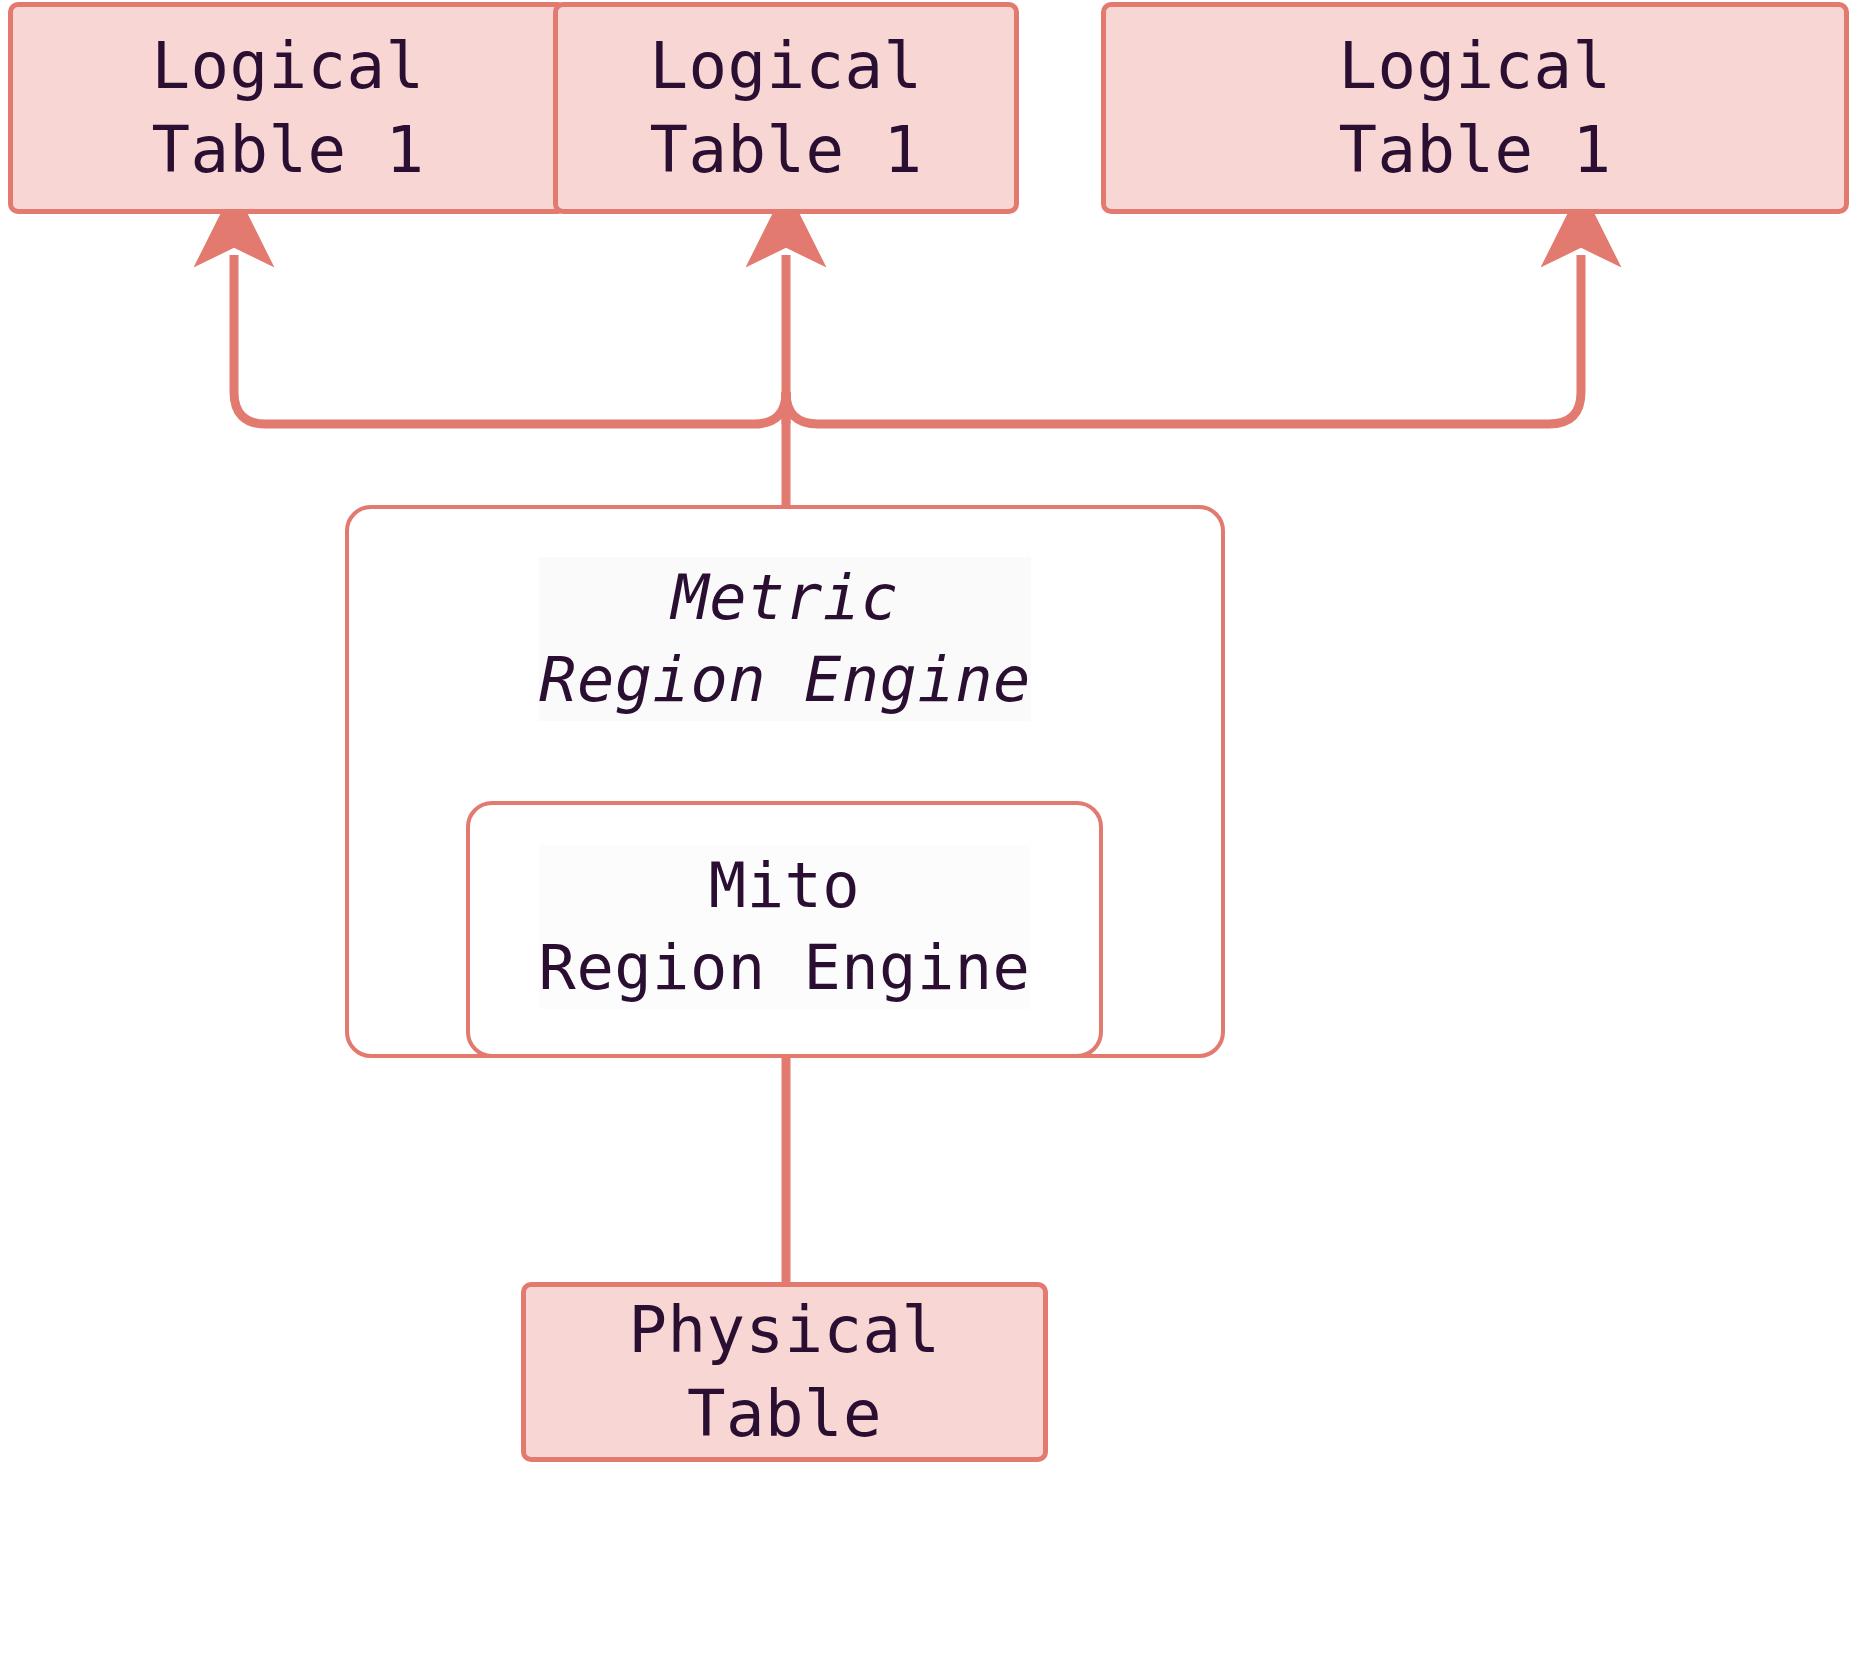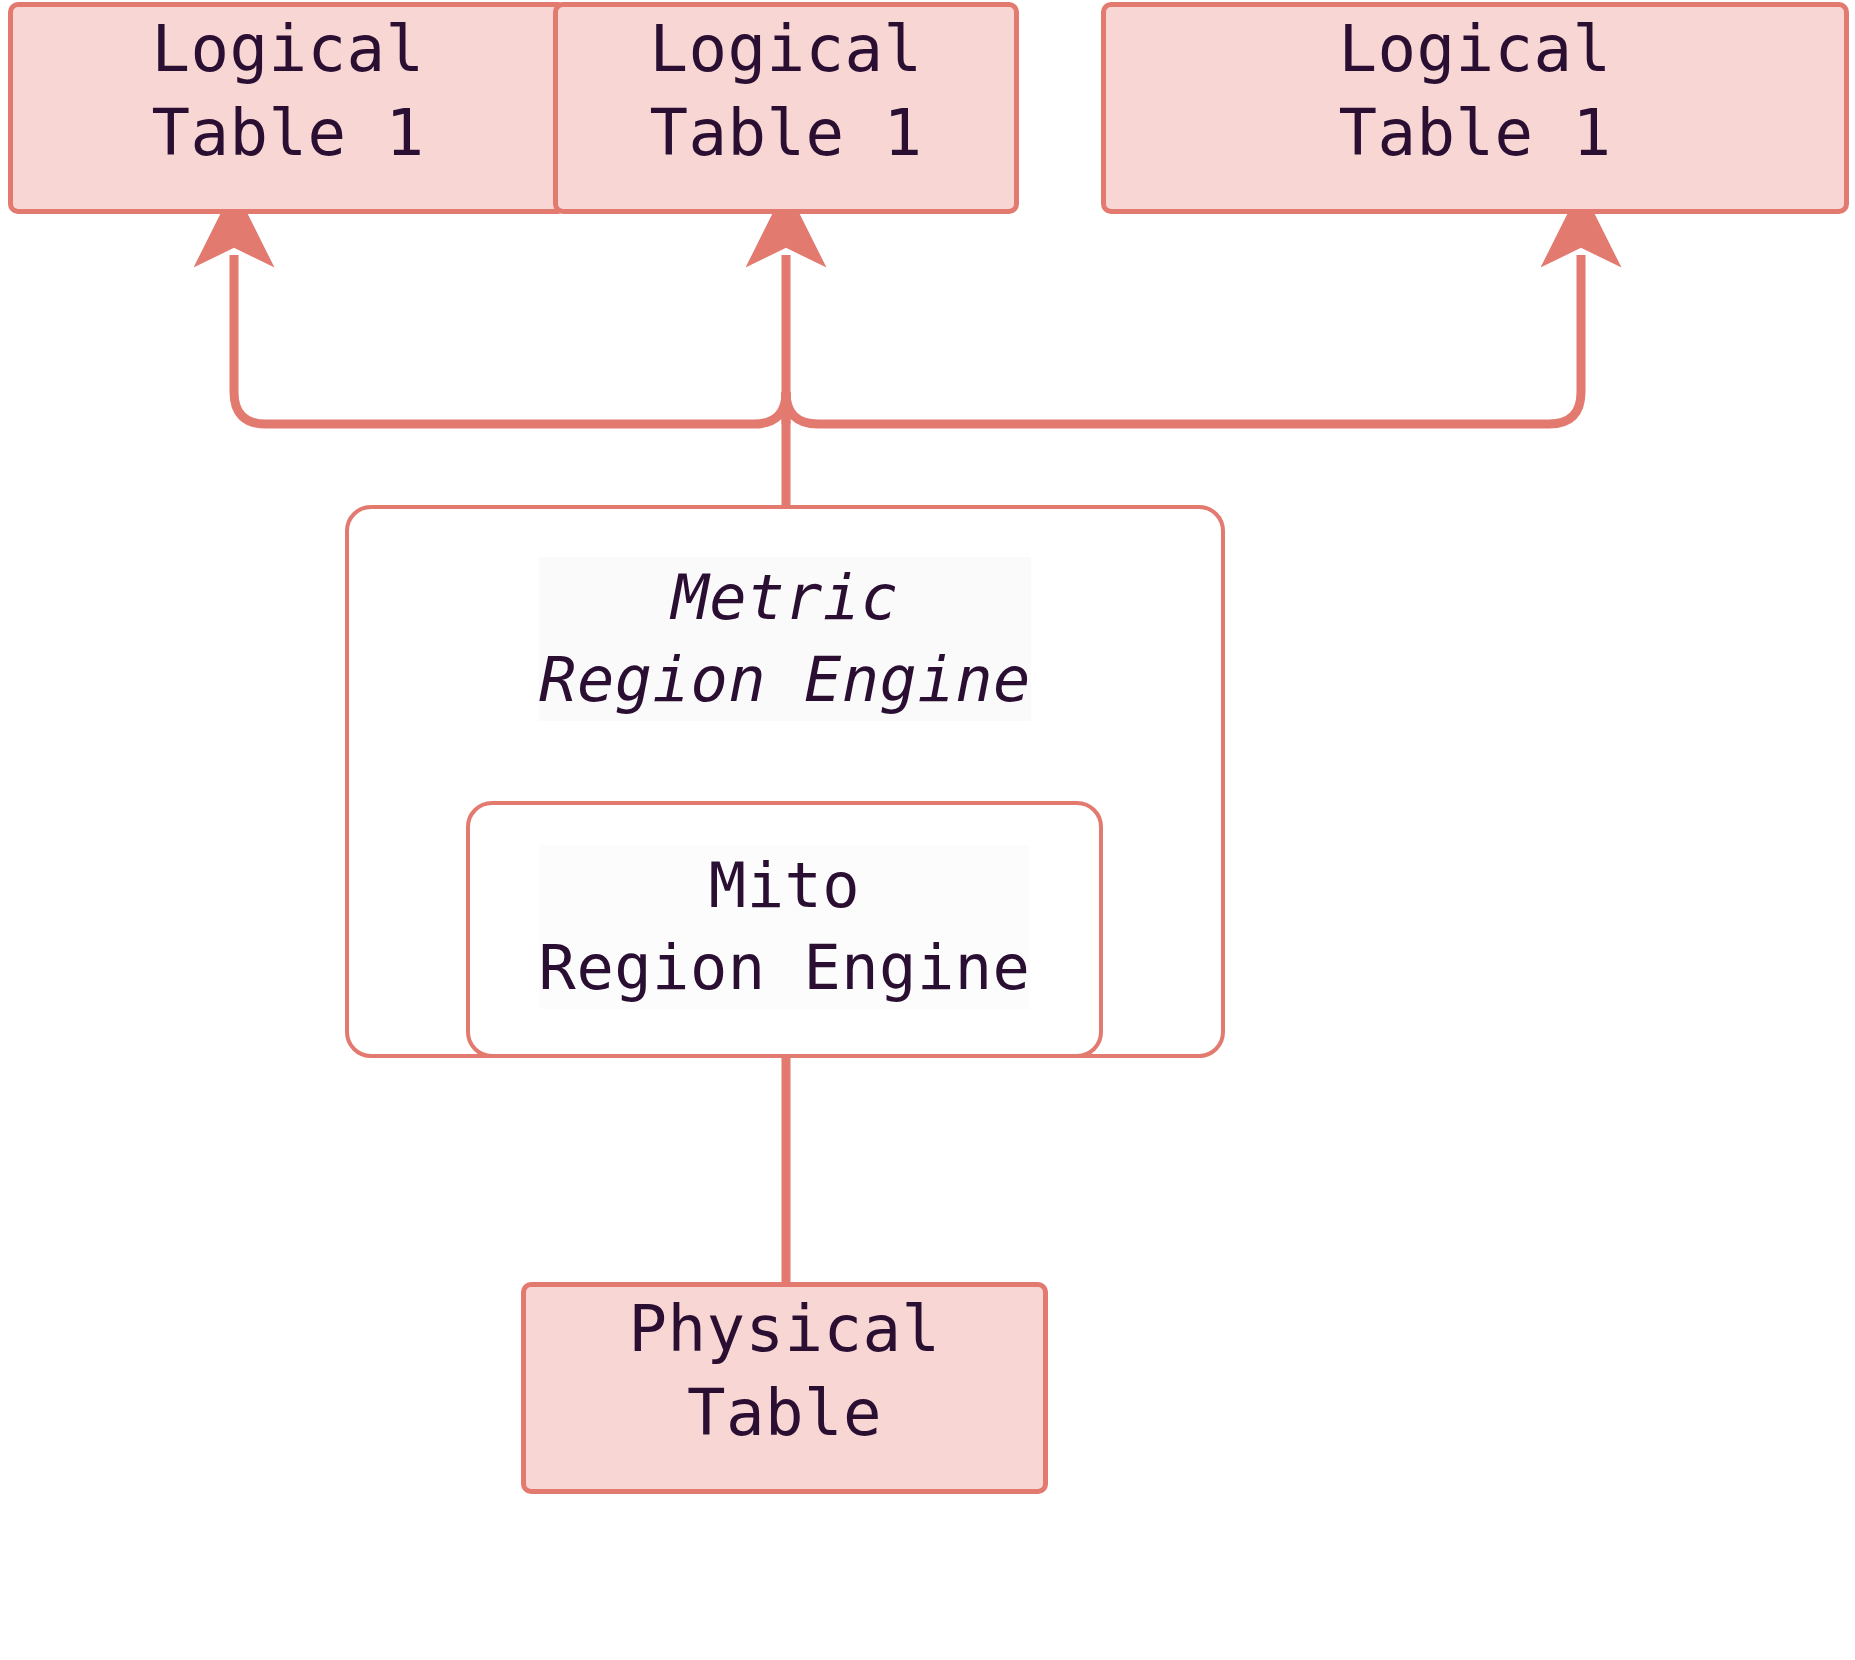--- a/index.html
+++ b/index.html
@@ -23,21 +23,21 @@
     left: 0;
     top: 0;
     width: 1855px;
     height: 1660px;
     pointer-events: none;
   }
   .node {
     position: absolute;
     box-sizing: border-box;
     display: flex;
-    align-items: flex-start;
+    align-items: center;
     justify-content: center;
     text-align: center;
   }
   .node-label {
     white-space: pre-line;
     line-height: 1.32;
     color: #2a0f33;
     font-family: "DejaVu Sans Mono", "Liberation Mono", monospace;
     letter-spacing: 0.5px;
   }
@@ -46,21 +46,21 @@
     background: #f8d6d3;
     border: 5px solid #e27a70;
     border-radius: 10px;
   }
   .table-box .node-label {
     font-size: 64px;
   }
   #node-logical-table-1 { left: 8px;    top: 2px;   width: 560px; height: 212px; }
   #node-logical-table-2 { left: 553px;  top: 2px;   width: 466px; height: 212px; }
   #node-logical-table-3 { left: 1101px; top: 2px;   width: 748px; height: 212px; }
-  #node-physical-table  { left: 521px;  top: 1282px; width: 527px; height: 212px; }
+  #node-physical-table  { left: 521px;  top: 1282px; width: 527px; height: 180px; }
 
   
   .engine-box {
     background: #ffffff;
     border: 4px solid #e27a70;
     border-radius: 26px;
   }
   #node-metric-region-engine {
     left: 345px;
     top: 505px;

